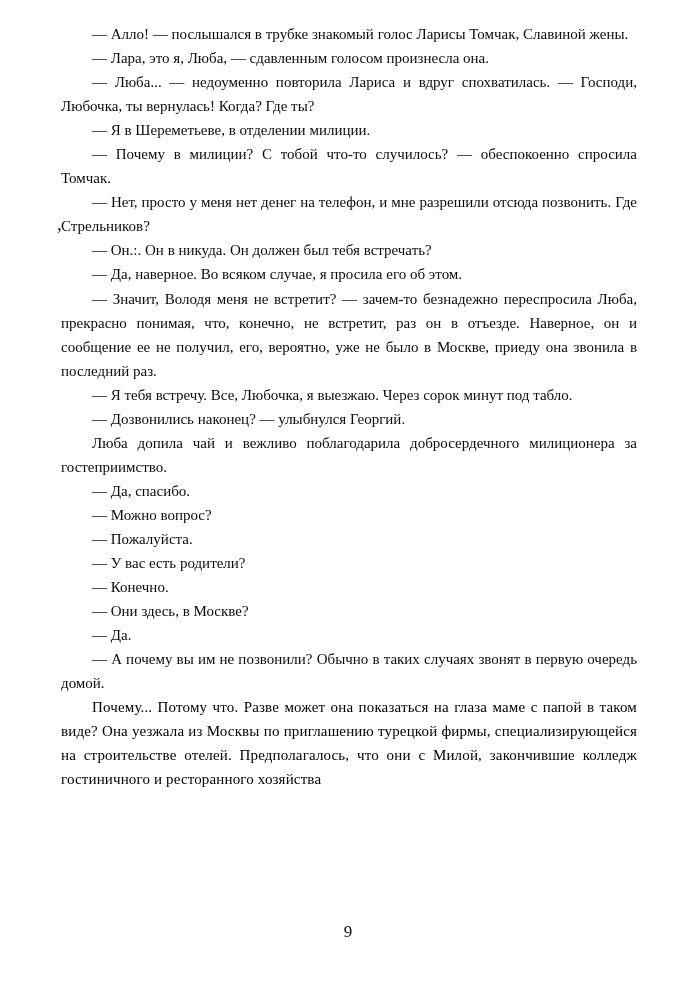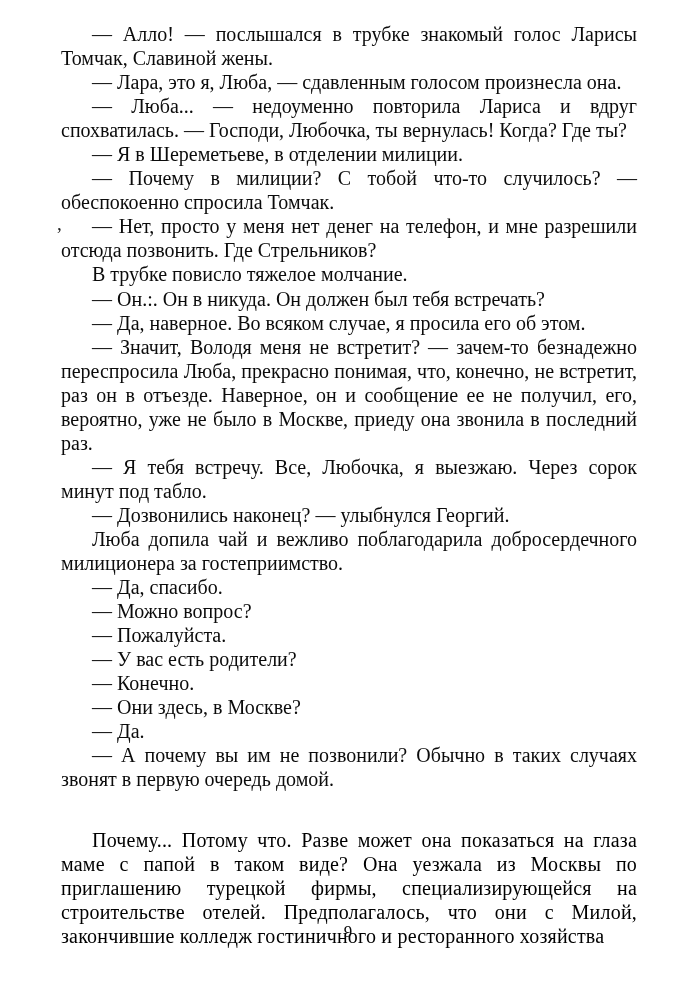--- a/index.html
+++ b/index.html
@@ -18,39 +18,38 @@
     overflow: hidden;
     -webkit-font-smoothing: antialiased;
   }
 
   .text-block {
     position: absolute;
     left: 61px;
     top: 22px;
     width: 576px;
     font-family: "Liberation Serif", "DejaVu Serif", serif;
-    font-size: 20px;
+    font-size: 15px;
     line-height: 24.05px;
     color: #000000;
     text-align: justify;
     text-justify: inter-word;
     hyphens: none;
   }
 
   .para {
     margin: 0;
     text-indent: 31px;
     text-align: justify;
     color: #0b0b0b;
   }
 
   
   .para:last-child {
     margin-bottom: 0;
-    margin-top: 36px;
   }
 
   
   .para.dense {
     color: #000000;
     font-weight: 400;
     letter-spacing: 0.01em;
   }
 
   
@@ -81,21 +80,20 @@
 
 <div class="page">
 
   <div class="text-block">
       <p class="para">— Алло! — послышался в трубке знакомый голос Ларисы Томчак, Славиной жены.</p>
       <p class="para">— Лара, это я, Люба, — сдавленным голосом произнесла она.</p>
       <p class="para">— Люба... — недоуменно повторила Лариса и вдруг спохватилась. — Господи, Любочка, ты вернулась! Когда? Где ты?</p>
       <p class="para">— Я в Шереметьеве, в отделении милиции.</p>
       <p class="para">— Почему в милиции? С тобой что-то случилось? — обеспокоенно спросила Томчак.</p>
       <p class="para">— Нет, просто у меня нет денег на телефон, и мне разрешили отсюда позвонить. Где Стрельников?</p>
-      <p class="para">В трубке повисло тяжелое молчание.</p>
       <p class="para">— Он.:. Он в никуда. Он должен был тебя встречать?</p>
       <p class="para">— Да, наверное. Во всяком случае, я просила его об этом.</p>
       <p class="para">— Значит, Володя меня не встретит? — зачем-то безнадежно переспросила Люба, прекрасно понимая, что, конечно, не встретит, раз он в отъезде. Наверное, он и сообщение ее не получил, его, вероятно, уже не было в Москве, приеду она звонила в последний раз.</p>
       <p class="para">— Я тебя встречу. Все, Любочка, я выезжаю. Через сорок минут под табло.</p>
       <p class="para">— Дозвонились наконец? — улыбнулся Георгий.</p>
       <p class="para">Люба допила чай и вежливо поблагодарила добросердечного милиционера за гостеприимство.</p>
       <p class="para">— Да, спасибо.</p>
       <p class="para">— Можно вопрос?</p>
       <p class="para">— Пожалуйста.</p>
       <p class="para">— У вас есть родители?</p>

